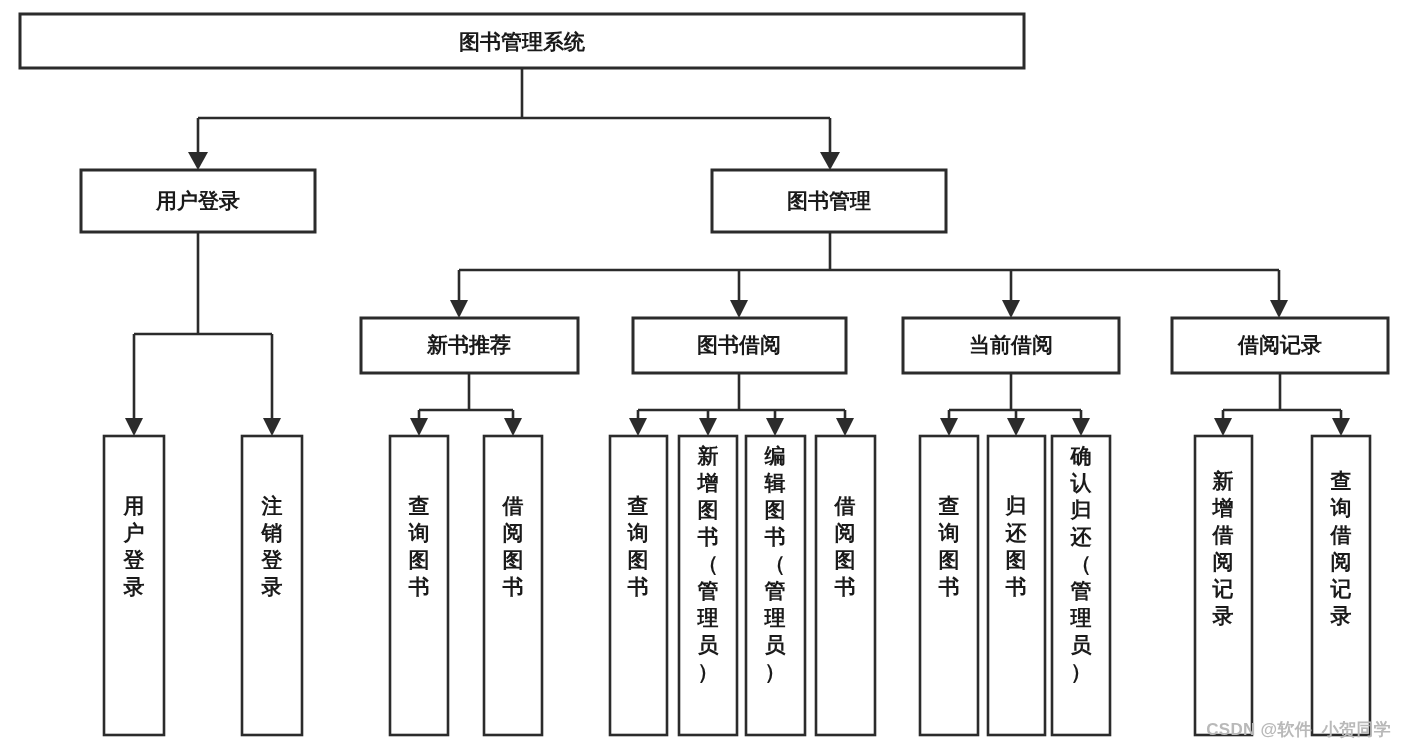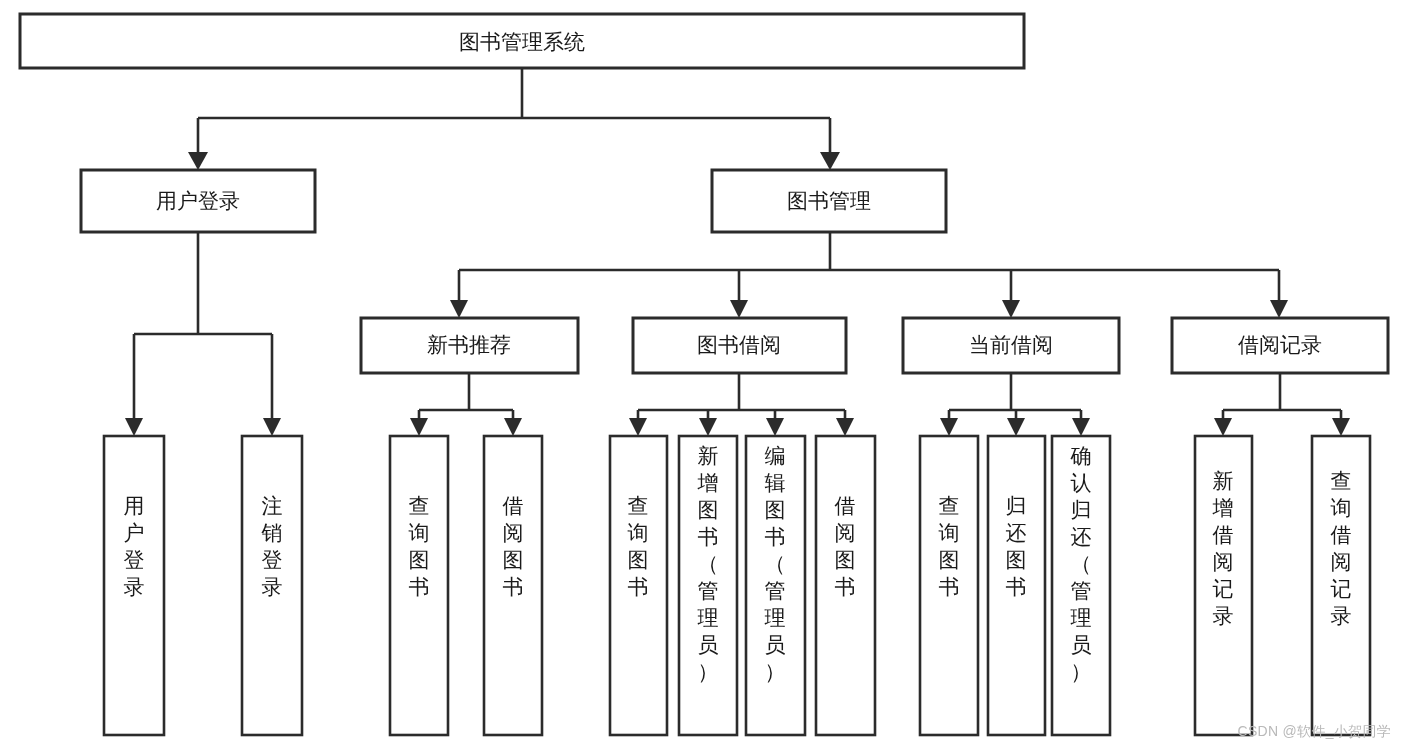--- a/index.html
+++ b/index.html
@@ -11,20 +11,21 @@
     width: 1405px;
     height: 747px;
     font-family: "Liberation Sans", "DejaVu Sans", sans-serif;
     overflow: hidden;
     position: relative;
   }
   #diagram-root {
     position: relative;
     width: 1405px;
     height: 747px;
+    font-weight: bold;
   }
   svg#flowchart {
     position: absolute;
     top: 0;
     left: 0;
     display: block;
   }
   .node-box {
     fill: #ffffff;
     stroke: #2b2b2b;
@@ -55,21 +56,21 @@
     font-family: "Liberation Sans", "DejaVu Sans", sans-serif;
     font-size: 21px;
     fill: #1a1a1a;
     text-anchor: middle;
   }
   .watermark {
     position: absolute;
     right: 14px;
     bottom: 6px;
     font-family: "Liberation Sans", "DejaVu Sans", sans-serif;
-    font-size: 14px;
+    font-size: 17px;
     color: #b9b9b9;
     white-space: nowrap;
     letter-spacing: 0.3px;
     user-select: none;
   }
 </style>
 </head>
 <body>
 
 <div id="diagram-root">

